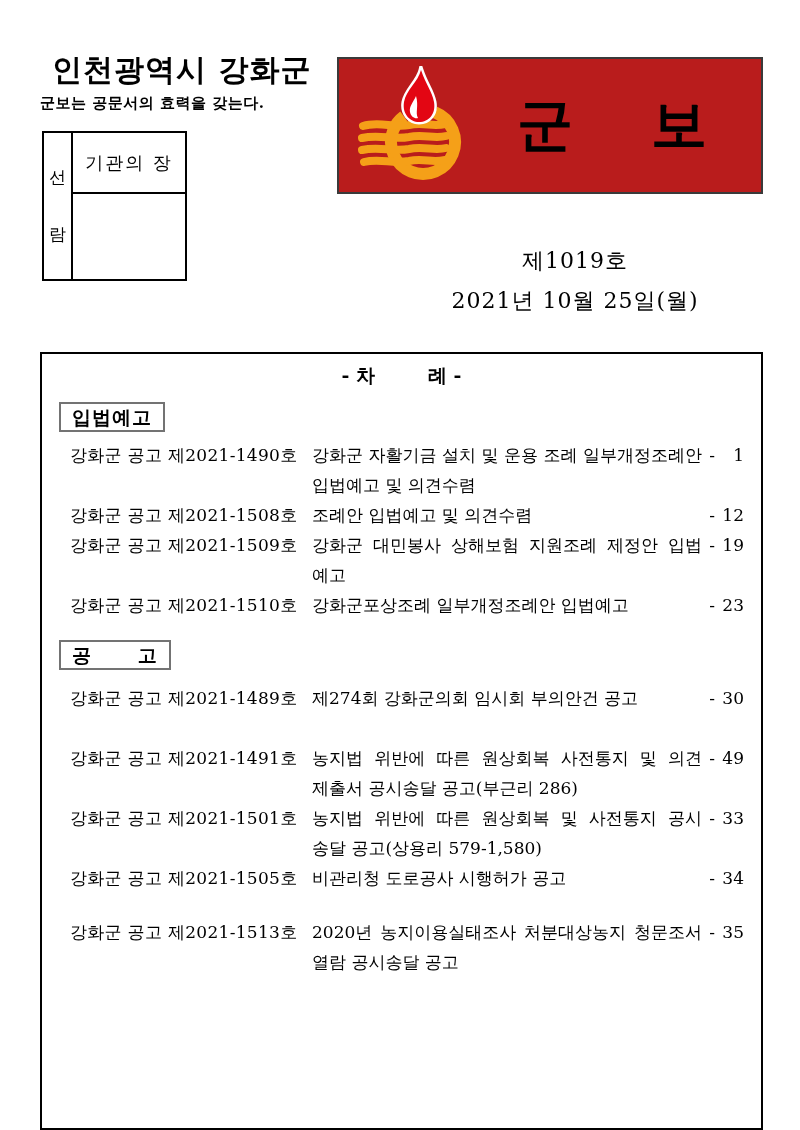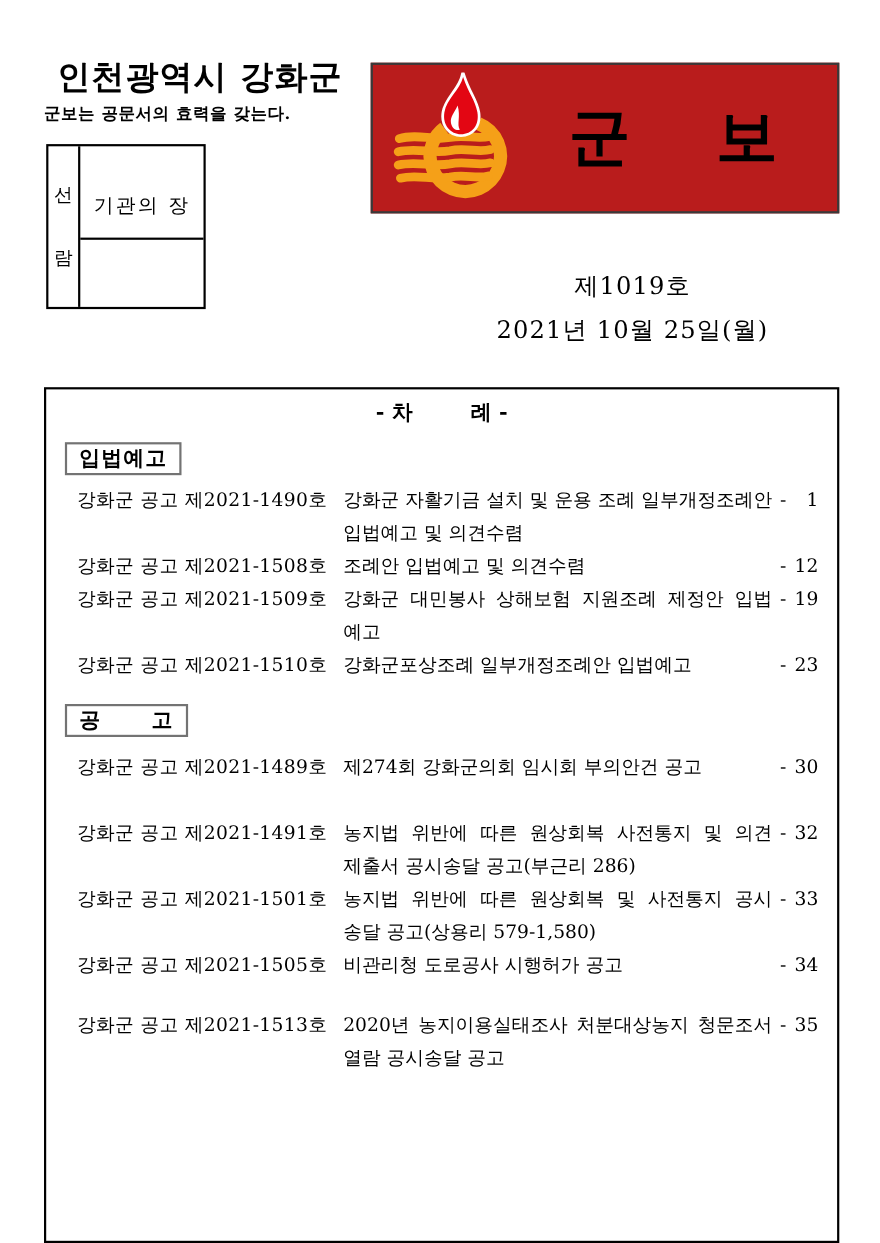--- a/index.html
+++ b/index.html
@@ -30,21 +30,21 @@
   }
   .approval-side {
     width: 29px; border-right: 2px solid #000;
     display: flex; flex-direction: column; align-items: center; justify-content: space-evenly;
     font-size: 17px;
   }
   .approval-main { flex: 1; display: flex; flex-direction: column; }
   .approval-head {
     height: 61px; border-bottom: 2px solid #000;
     display: flex; align-items: center; justify-content: center;
-    font-size: 18px; letter-spacing: 2px; margin-top: 24px;
+    font-size: 18px; letter-spacing: 2px;
   }
   .approval-sign { flex: 1; }
 
   
   .masthead {
     position: absolute; left: 337px; top: 57px;
     width: 426px; height: 137px;
     border: 2px solid #3a3a3a; background: #b91c1c;
     display: flex; align-items: center;
   }
@@ -200,21 +200,21 @@
         <div class="page-col">30</div>
       </div>
 
       <div class="toc-row">
         <div class="doc-no">강화군 공고 제2021-1491호</div>
         <div class="entry-desc">
           <div class="l1 justify">농지법 위반에 따른 원상회복 사전통지 및 의견</div>
           <div class="l2">제출서 공시송달 공고(부근리 286)</div>
         </div>
         <div class="dash-col">-</div>
-        <div class="page-col">32</div>
+        <div class="page-col">49</div>
       </div>
 
       <div class="toc-row">
         <div class="doc-no">강화군 공고 제2021-1501호</div>
         <div class="entry-desc">
           <div class="l1 justify">농지법 위반에 따른 원상회복 및 사전통지 공시</div>
           <div class="l2">송달 공고(상용리 579-1,580)</div>
         </div>
         <div class="dash-col">-</div>
         <div class="page-col">33</div>

